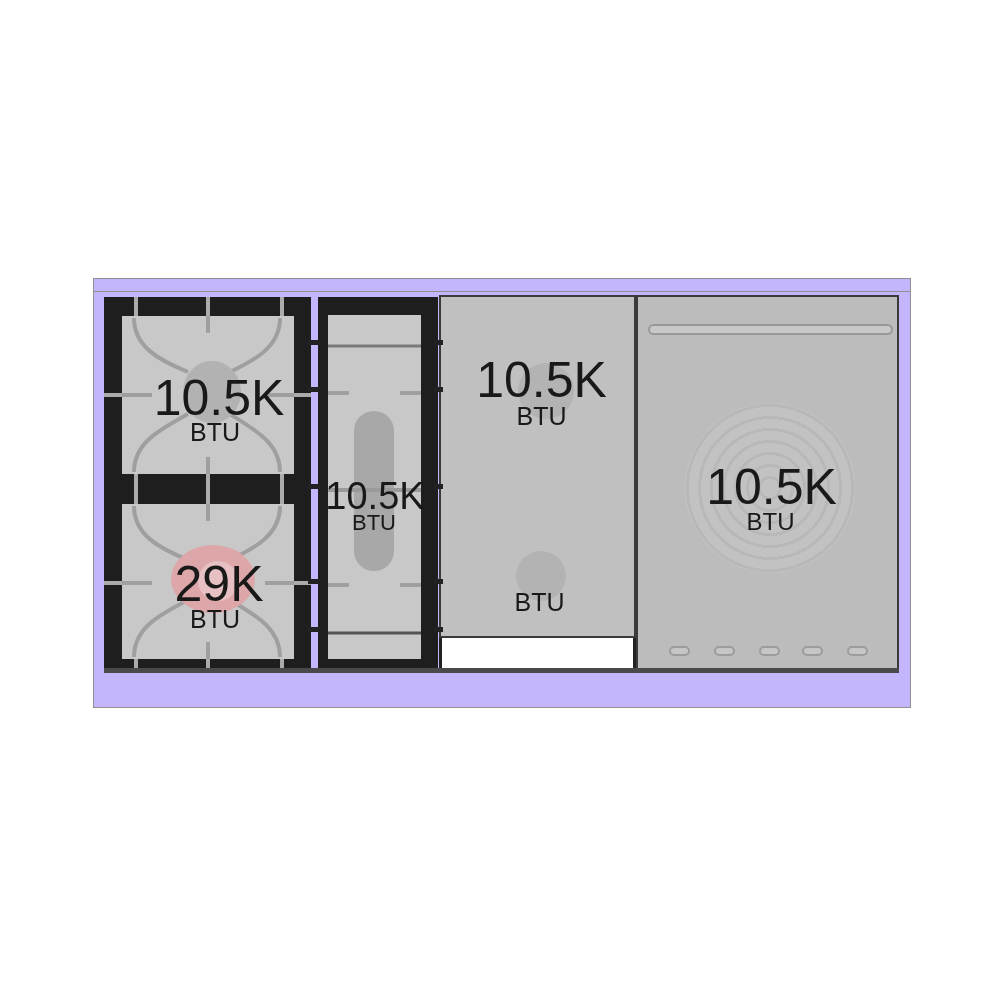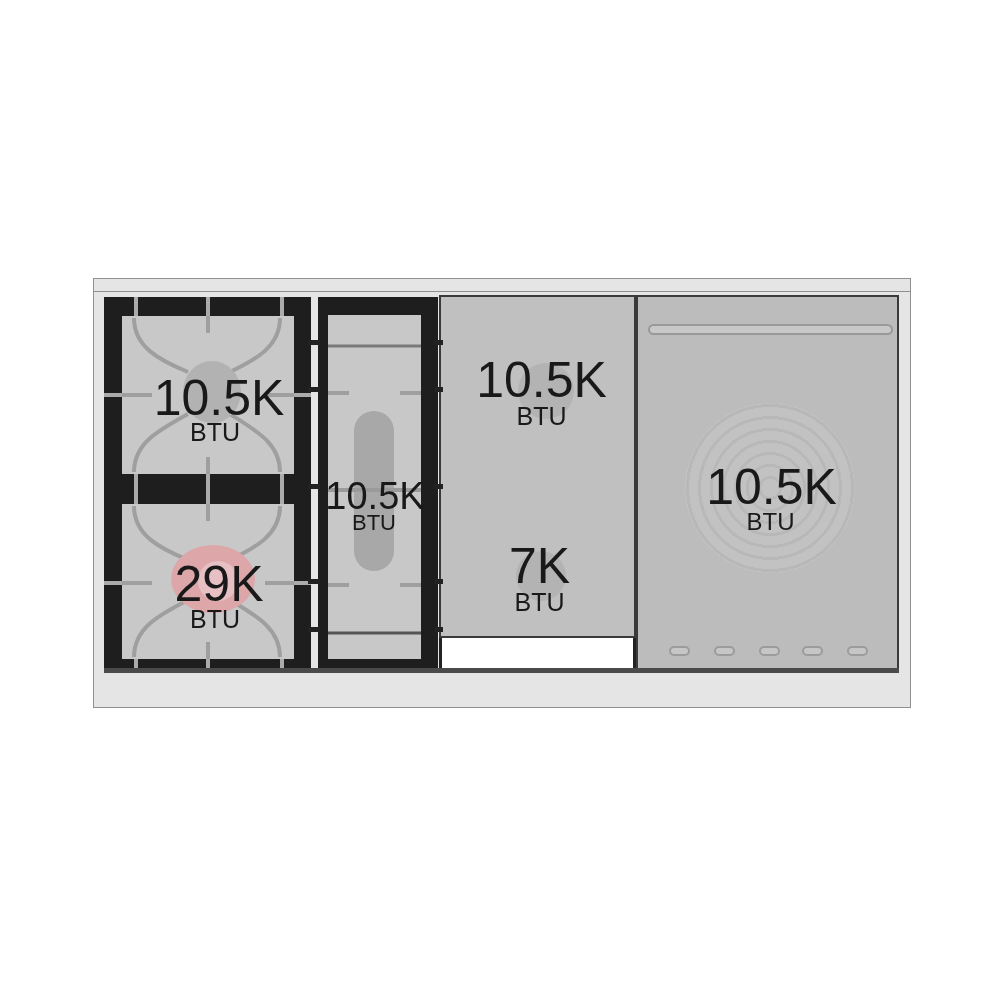--- a/index.html
+++ b/index.html
@@ -1,19 +1,19 @@
 <!DOCTYPE html>
 <html style="--c-text: #191919; --c-frame: #909090; --c-module-black: #1e1e1e; --c-burner-box-gray: #c8c8c8; --c-plate: #c0c0c0; --c-panel: #bcbcbc; --c-grate-line: #9f9f9f; --c-burner-cap-gray: #b2b2b2; --c-oval-capsule: #a8a8a8; --c-highlight-pink: #dda6a9; --c-highlight-pink-inner: #e6c0c2; --c-ring-a: #c2c2c2; --c-ring-b: #b8b8b8;"><head>
 <meta charset="utf-8">
 <style>
   html,body{margin:0;padding:0;background:#ffffff;}
   .stage{position:relative;width:1000px;height:1000px;background:#fff;overflow:hidden;
          font-family:"Liberation Sans", sans-serif;color:var(--c-text,#191919);}
   .unit{position:absolute;left:93px;top:278px;width:818px;height:430px;
-        background:#e5e5e5;border:1.5px solid var(--c-frame,#909090);box-sizing:border-box;}
+        background:#c4b5fd;border:1.5px solid var(--c-frame,#909090);box-sizing:border-box;}
   .backsplash{position:absolute;left:0;top:0;width:100%;height:12px;
               border-bottom:1px solid var(--c-frame,#909090);}
   .module{position:absolute;box-sizing:border-box;}
   .m1{left:10px;top:18px;width:207px;height:376px;}
   .m2{left:224px;top:18px;width:120px;height:376px;}
   .m3{left:345px;top:16px;width:197px;height:378px;}
   .m4{left:542px;top:16px;width:263px;height:378px;background:var(--c-panel,#bcbcbc);
       border:2px solid #3a3a3a;}
   .m1 svg,.m2 svg{position:absolute;left:0;top:0;display:block;}
   
@@ -132,21 +132,20 @@
       <div class="lbl un-sm" style="left:-4px;top:215px;width:120px">BTU</div>
     </div>
 
     <div class="module m3">
       <div class="plate"></div>
       <div class="blob" style="left:79px;top:68px;width:56px;height:56px"></div>
       <div class="blob" style="left:77px;top:256px;width:50px;height:50px"></div>
       <div class="tray"></div>
       <div class="lbl pw" style="left:4px;top:60px;width:197px">10.5K</div>
       <div class="lbl un" style="left:4px;top:109px;width:197px">BTU</div>
-      <div class="lbl pw" style="left:2px;top:246px;width:197px">7K</div>
       <div class="lbl un" style="left:2px;top:295px;width:197px">BTU</div>
     </div>
 
     <div class="module m4">
       <div class="handle"></div>
       <div class="ringplate"></div>
       <div class="slot" style="left:31px;top:349px"></div>
       <div class="slot" style="left:76px;top:349px"></div>
       <div class="slot" style="left:121px;top:349px"></div>
       <div class="slot" style="left:164px;top:349px"></div>

